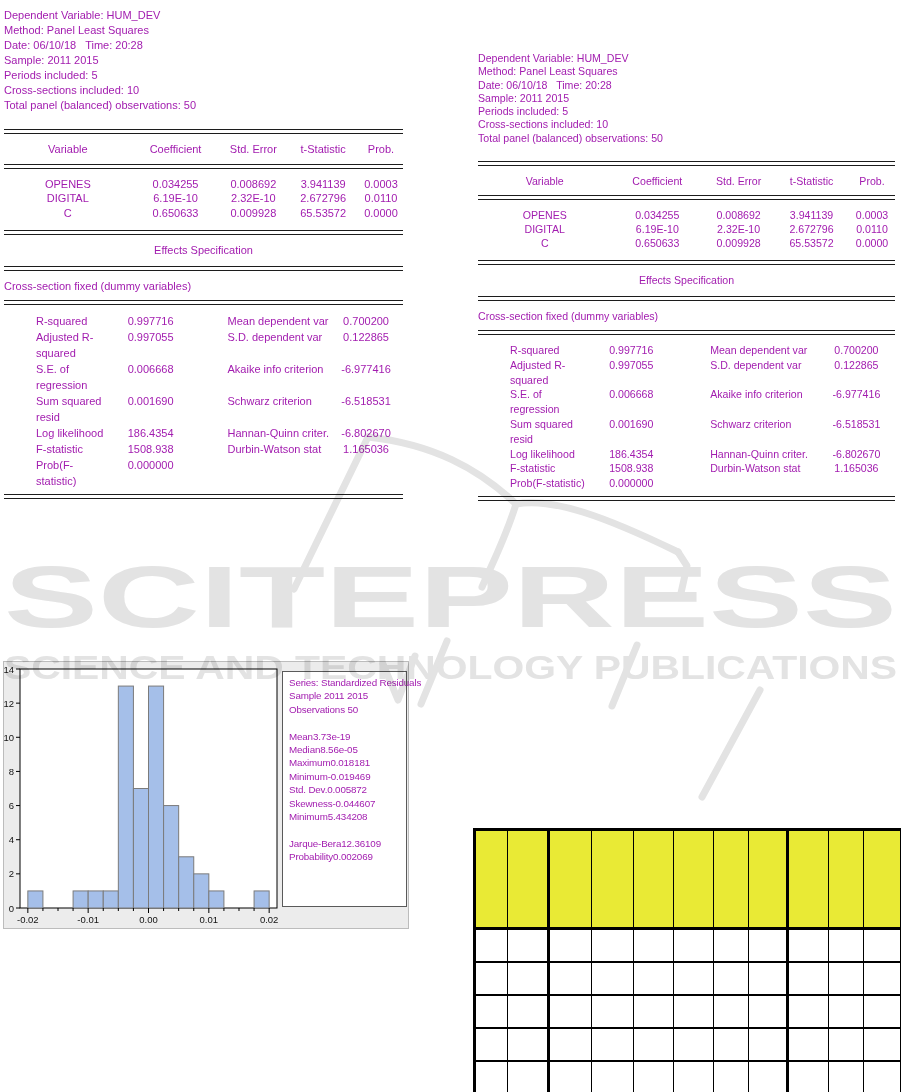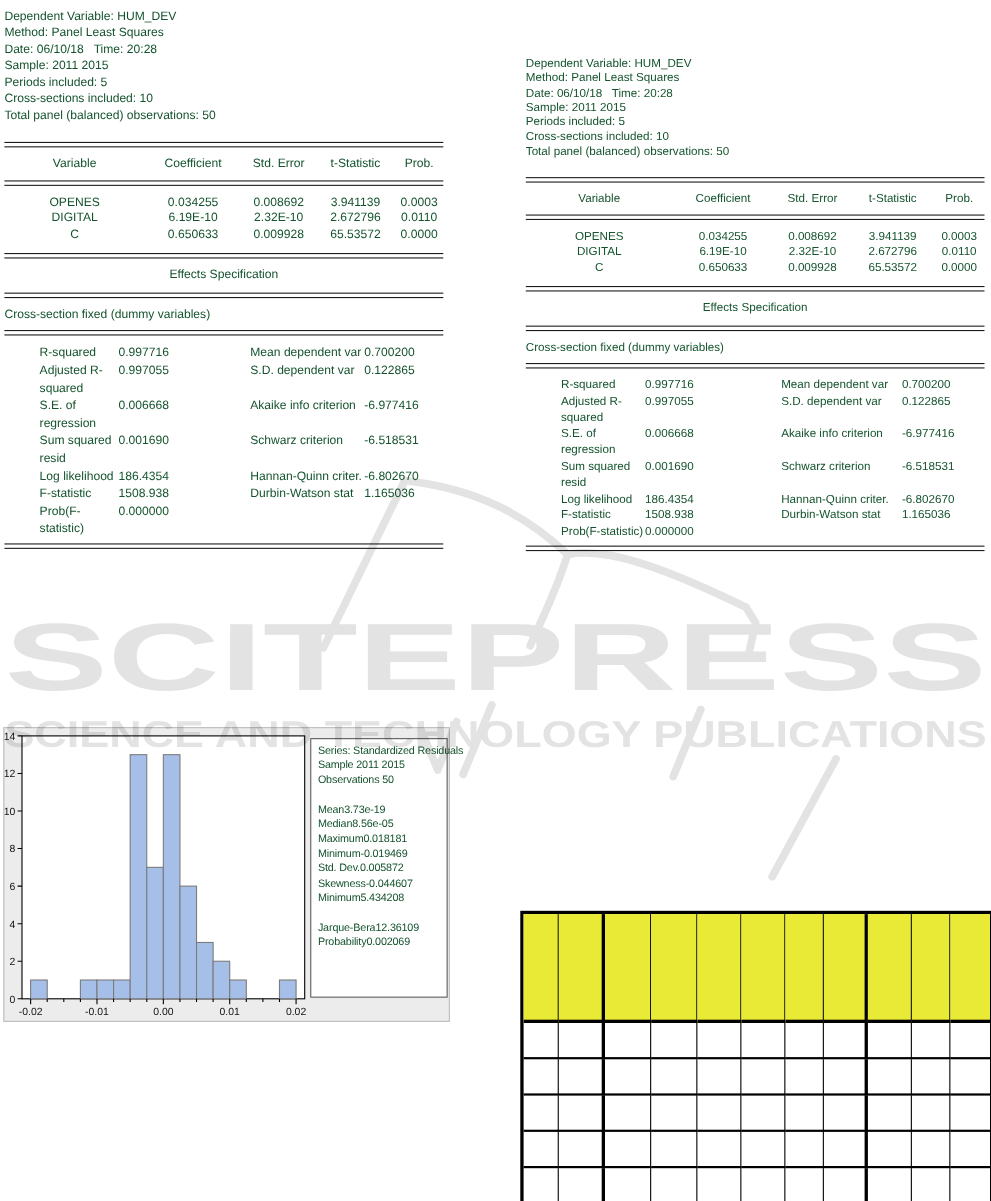--- a/index.html
+++ b/index.html
@@ -1,30 +1,30 @@
 <!DOCTYPE html>
 <html><head>
 <meta charset="utf-8">
 <style>
   html,body{margin:0;padding:0;background:#fff;}
   .page{position:relative;width:901px;height:1092px;background:#fff;overflow:hidden;
-        font-family:"Liberation Sans",sans-serif;color:#14532d;}
+        font-family:"Liberation Sans",sans-serif;color:#a21caf;}
   
   .reg{position:absolute;}
   .reg-left{left:4px;top:8px;width:399px;font-size:11px;}
   .reg-right{left:478px;top:52px;width:417px;font-size:10.6px;}
   .reg .hline{white-space:pre;line-height:15px;}
   .reg-right .hline{line-height:13.3px;}
   .dl{height:3px;border-top:1px solid #1c1c1c;border-bottom:1px solid #1c1c1c;}
   .coef-grid{display:grid;grid-template-columns:32% 22% 17% 18% 11%;}
   .coef-grid div{text-align:center;line-height:14.5px;}
   .reg-right .coef-grid div{line-height:14px;}
   .stats-grid{display:grid;grid-template-columns:26% 22% 34% 18%;}
   .stats-grid .lab{text-align:left;line-height:16px;padding-left:32px;}
-  .stats-grid .val{text-align:left;line-height:16px;padding-right:2px;}
+  .stats-grid .val{text-align:center;line-height:16px;padding-right:2px;}
   .reg-right .stats-grid .lab,.reg-right .stats-grid .val{line-height:14.8px;}
   .fx-title{text-align:center;line-height:13px;}
   .fx-note{text-align:left;line-height:13px;}
   
   .hist{position:absolute;left:3px;top:661px;width:406px;height:268px;background:#ececec;
         border:1px solid #bcbcbc;box-sizing:border-box;}
   .hist svg{position:absolute;left:0;top:0;}
   .statbox{position:absolute;left:278px;top:9px;width:125px;height:236px;background:#fff;
         border:1px solid #5a5a5a;box-sizing:border-box;font-size:9.8px;line-height:13.4px;
         padding:4px 5px 0 6px;letter-spacing:-0.15px;}

